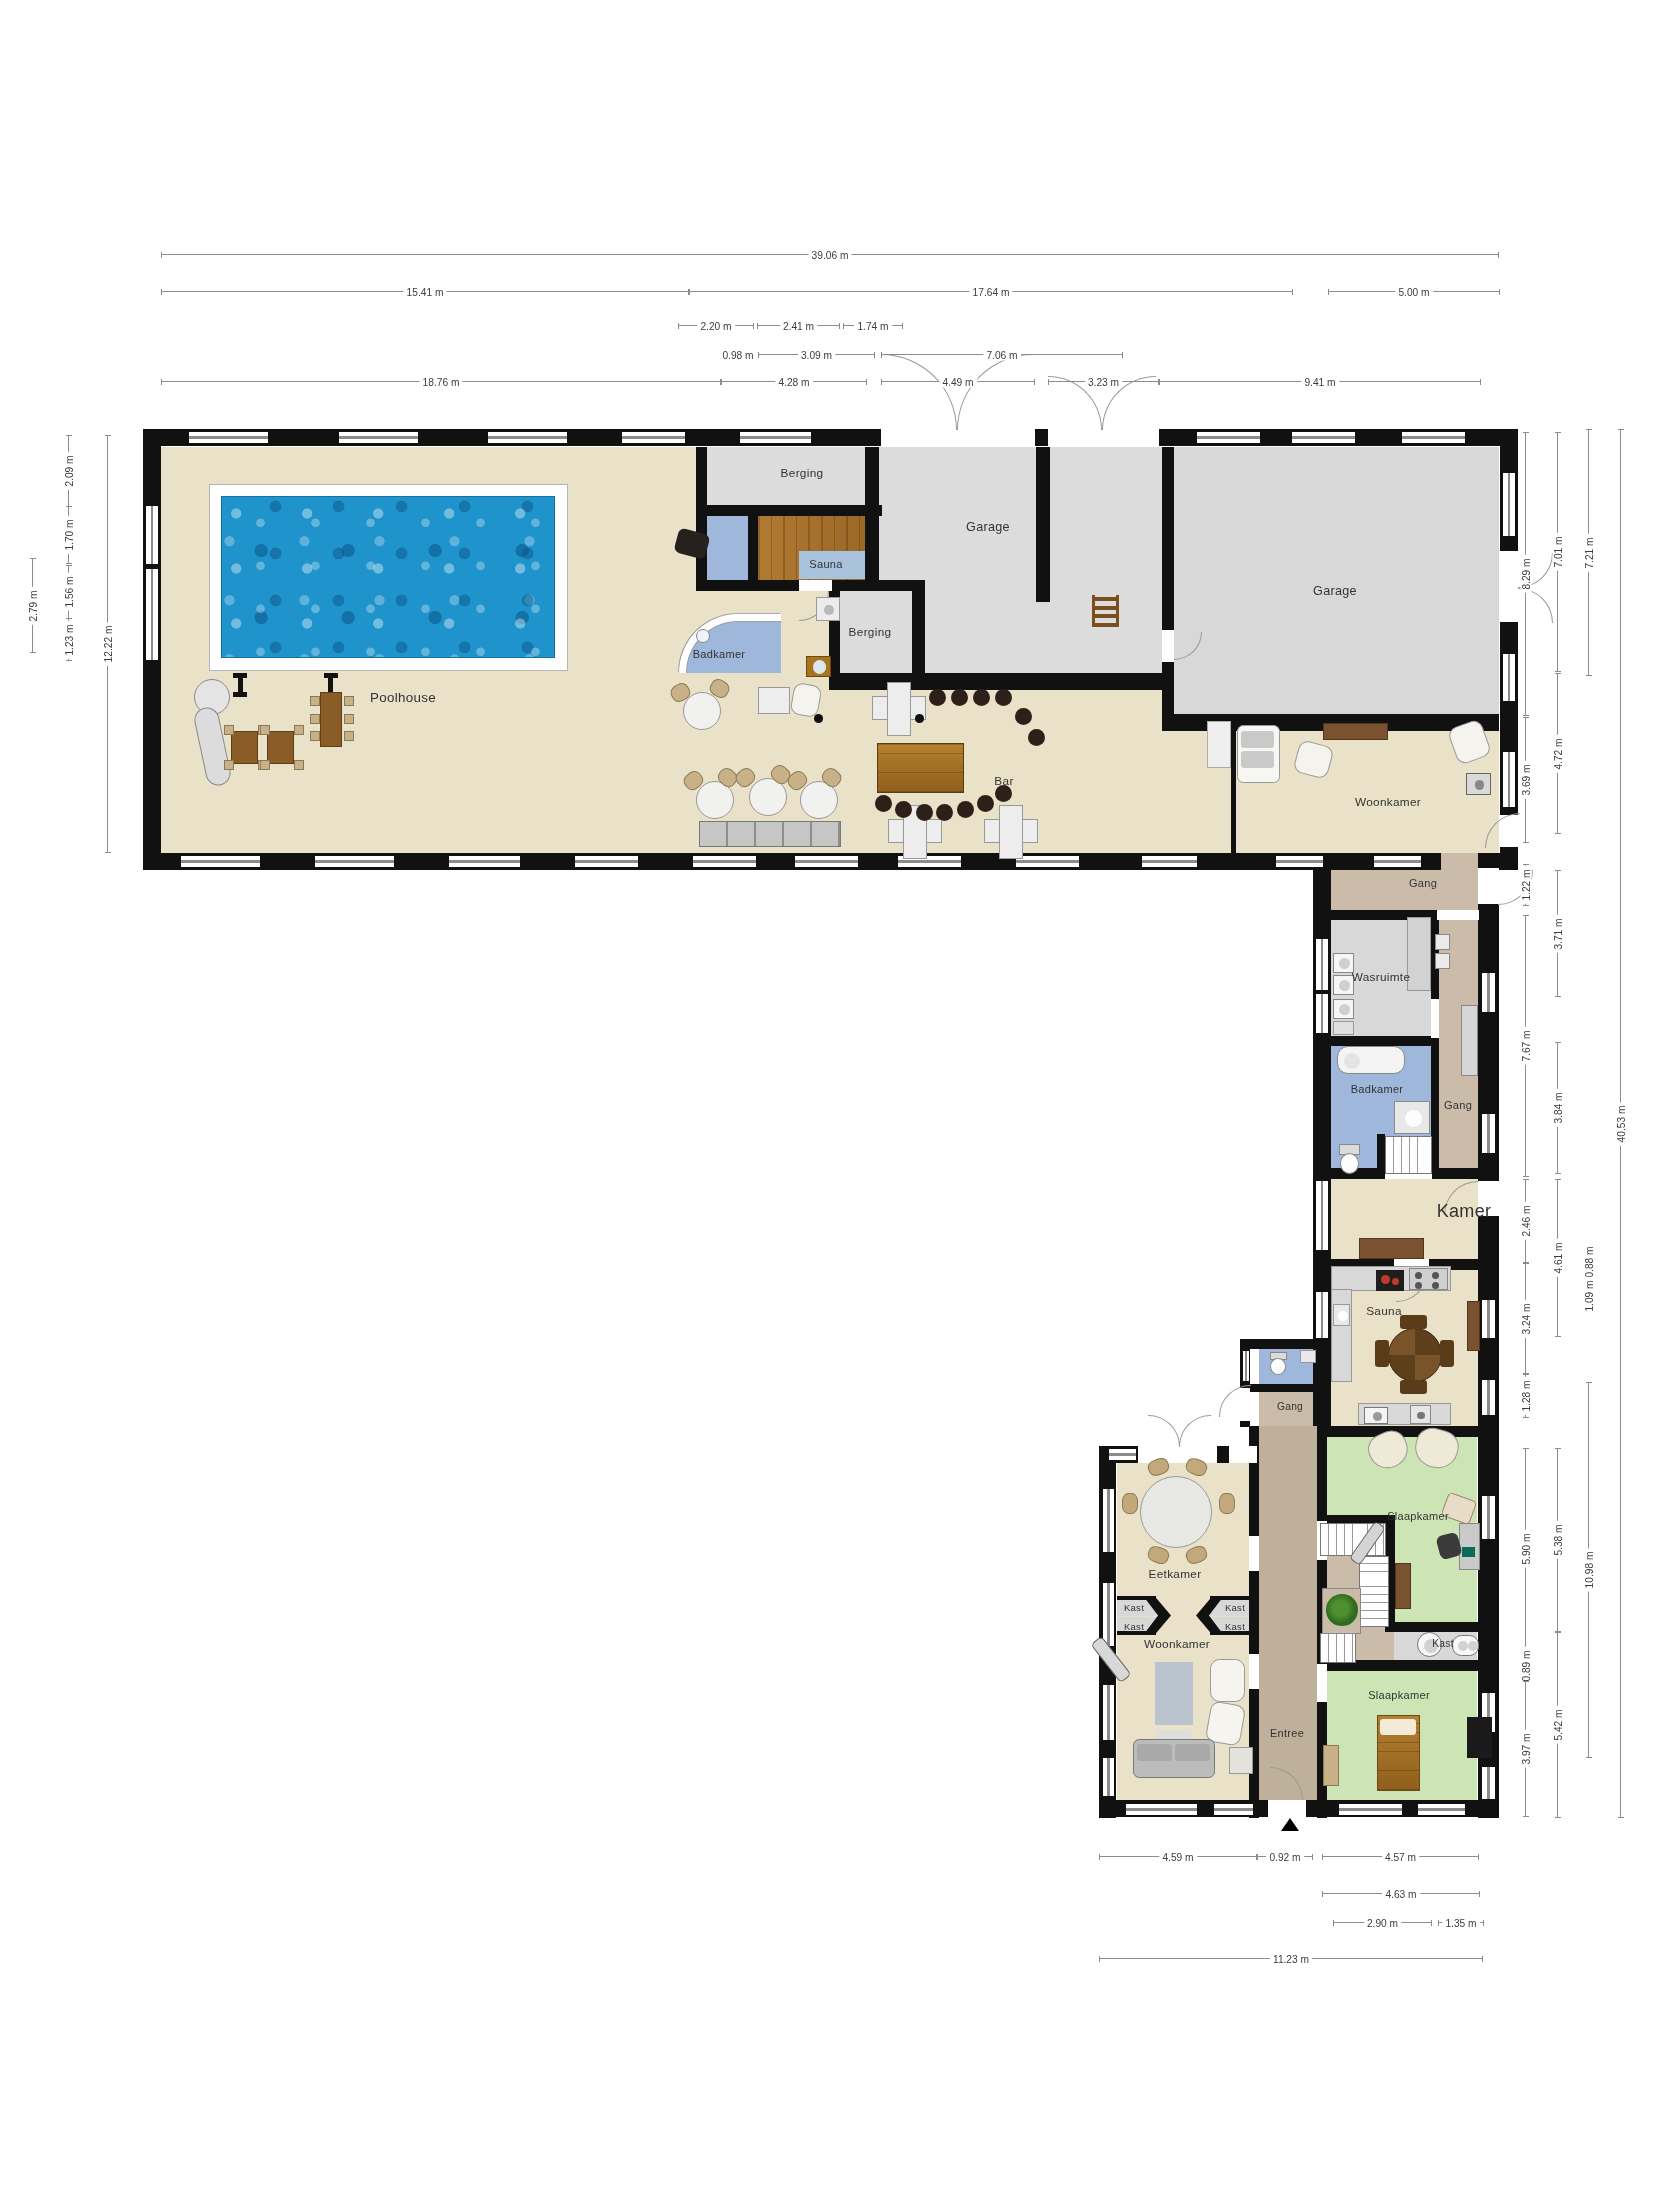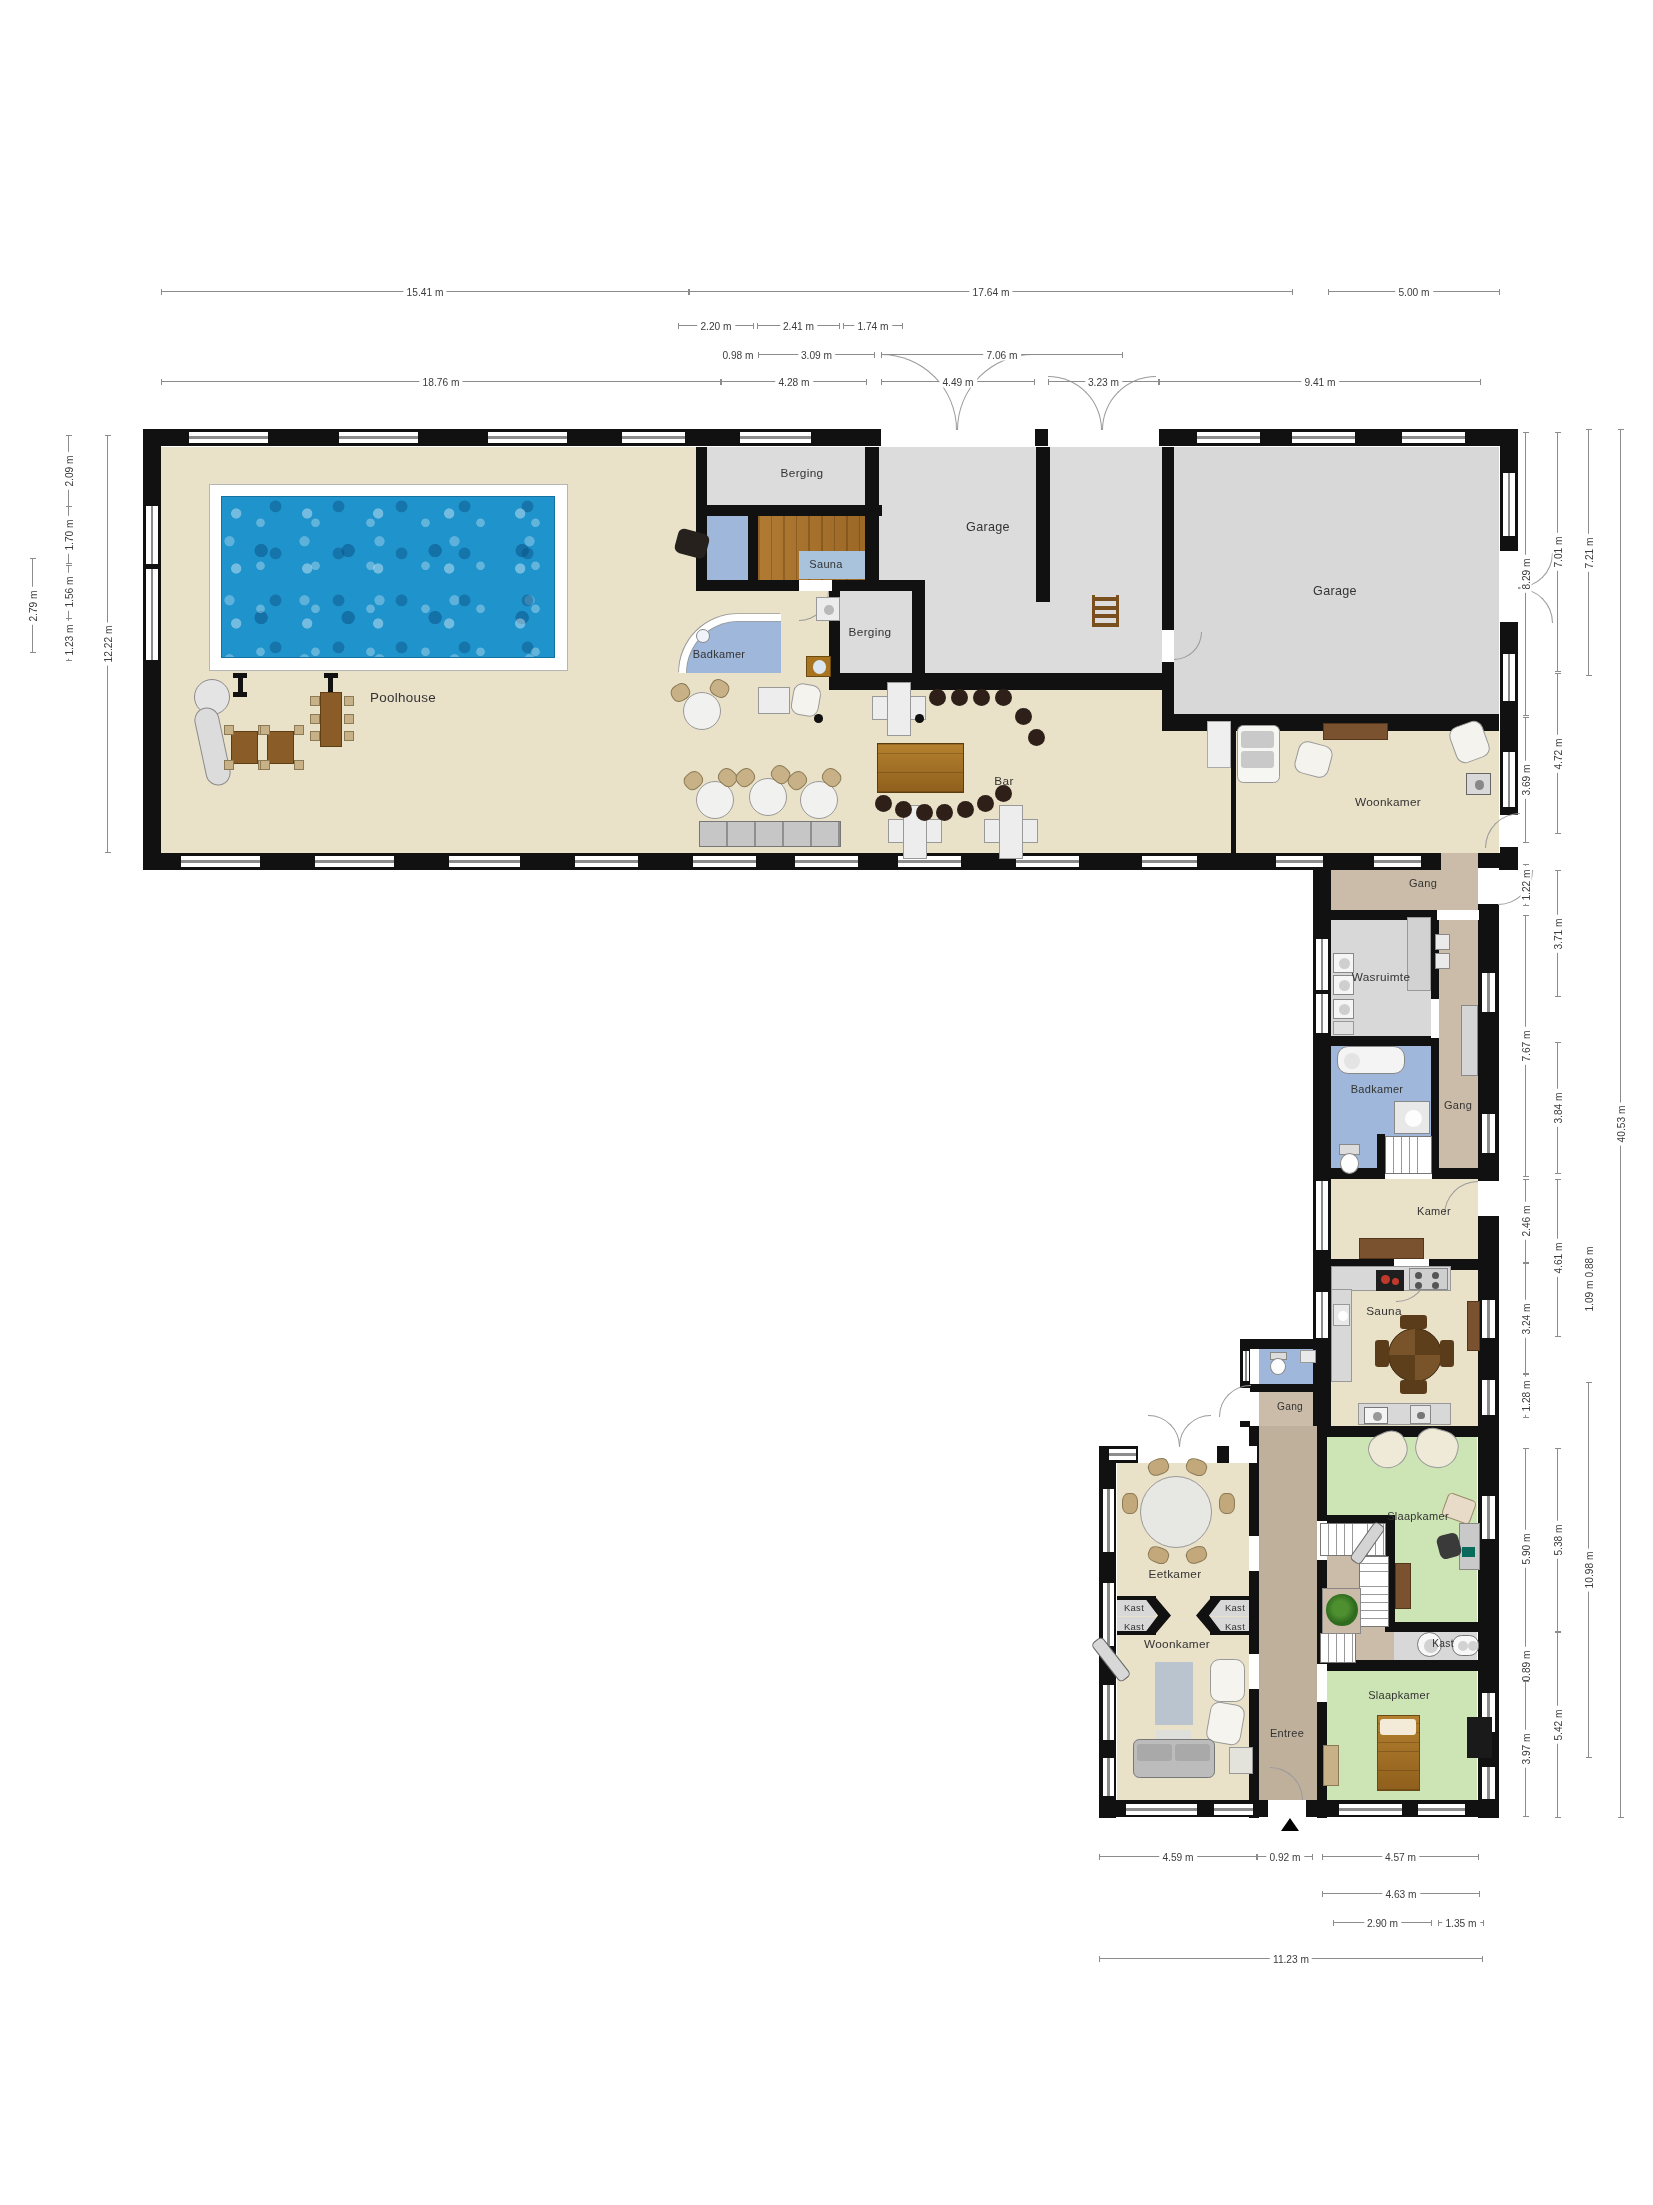--- a/index.html
+++ b/index.html
@@ -394,33 +394,39 @@
       <div class="rlabel" style="left: 988px; top: 527px; font-size: 12.6px;">Garage</div>
       <div class="rlabel" style="left: 1335px; top: 591px; font-size: 12.6px;">Garage</div>
       <div class="rlabel" style="left: 870px; top: 632px; font-size: 11.8px;">Berging</div>
       <div class="rlabel" style="left: 719px; top: 654px; font-size: 11px;">Badkamer</div>
       <div class="rlabel" style="left: 1004px; top: 781px; font-size: 11.8px;">Bar</div>
       <div class="rlabel" style="left: 1388px; top: 802px; font-size: 11.8px;">Woonkamer</div>
       <div class="rlabel" style="left: 1423px; top: 883px; font-size: 11px;">Gang</div>
       <div class="rlabel" style="left: 1381px; top: 977px; font-size: 11.8px;">Wasruimte</div>
       <div class="rlabel" style="left: 1377px; top: 1089px; font-size: 11px;">Badkamer</div>
       <div class="rlabel" style="left: 1458px; top: 1105px; font-size: 11px;">Gang</div>
-      <div class="rlabel" style="left: 1434px; top: 1211px; font-size: 11px;">Kamer</div>
+      <div class="rlabel" style="left: 1464px; top: 1211px; font-size: 18px;">Kamer</div>
       <div class="rlabel" style="left: 1384px; top: 1311px; font-size: 11.8px;">Sauna</div>
       <div class="rlabel" style="left: 1290px; top: 1406px; font-size: 10.2px;">Gang</div>
       <div class="rlabel" style="left: 1175px; top: 1574px; font-size: 11.8px;">Eetkamer</div>
       <div class="rlabel" style="left: 1134px; top: 1607px; font-size: 9.5px;">Kast</div>
       <div class="rlabel" style="left: 1235px; top: 1607px; font-size: 9.5px;">Kast</div>
       <div class="rlabel" style="left: 1134px; top: 1626px; font-size: 9.5px;">Kast</div>
       <div class="rlabel" style="left: 1235px; top: 1626px; font-size: 9.5px;">Kast</div>
       <div class="rlabel" style="left: 1177px; top: 1644px; font-size: 11.8px;">Woonkamer</div>
       <div class="rlabel" style="left: 1418px; top: 1516px; font-size: 11px;">Slaapkamer</div>
       <div class="rlabel" style="left: 1443px; top: 1643px; font-size: 10.2px;">Kast</div>
       <div class="rlabel" style="left: 1399px; top: 1695px; font-size: 11px;">Slaapkamer</div>
       <div class="rlabel" style="left: 1287px; top: 1733px; font-size: 11px;">Entree</div>
+      <div class="dimh" style="left: 161px; top: 247px; width: 1338px; height: 15.8px;">
+        <div class="dline"></div>
+        <div class="dt1" style="left: 0px;"></div>
+        <div class="dt2"></div>
+        <div class="dlab">39.06 m</div>
+      </div>
       <div class="dimh" style="left: 161px; top: 284px; width: 528px; height: 15.8px;">
         <div class="dline"></div>
         <div class="dt1" style="left: 0px;"></div>
         <div class="dt2"></div>
         <div class="dlab">15.41 m</div>
       </div>
       <div class="dimh" style="left: 689px; top: 284px; width: 604px; height: 15.8px;">
         <div class="dline"></div>
         <div class="dt1" style="left: 0px;"></div>
         <div class="dt2"></div>

